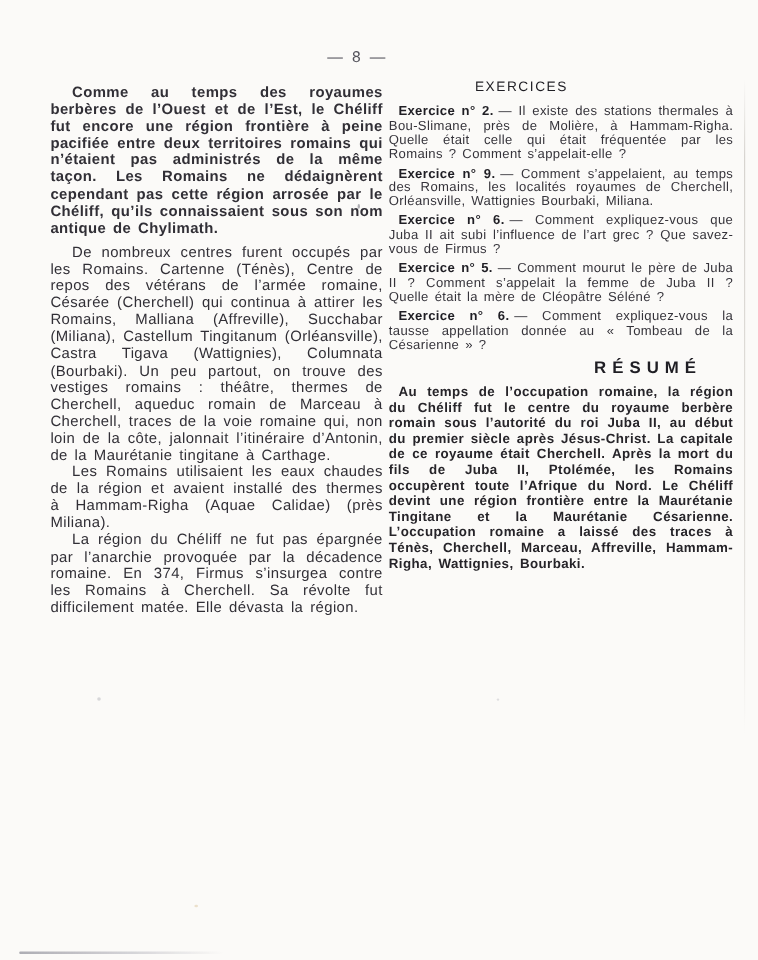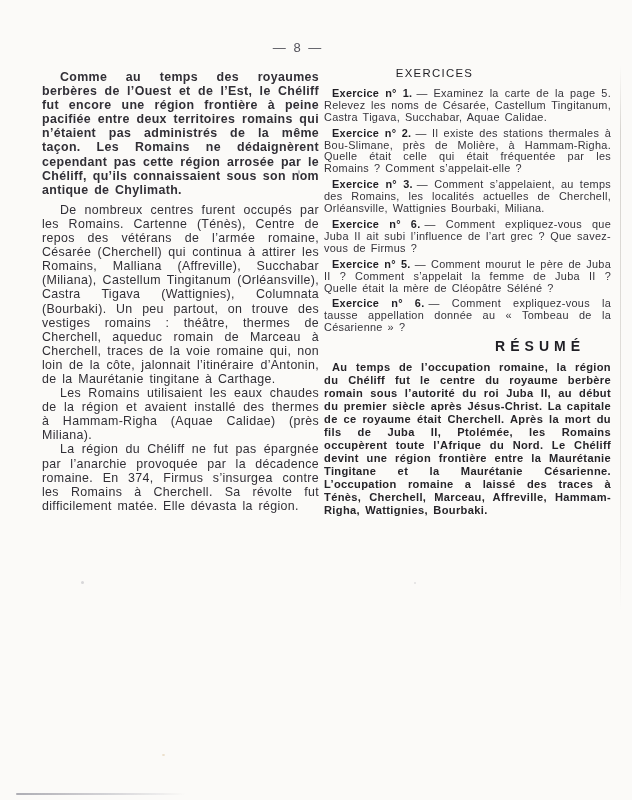--- a/index.html
+++ b/index.html
@@ -92,23 +92,22 @@
   <div class="col-left">
     <p class="gap-after">Comme au temps des royaumes berbères de l’Ouest et de l’Est, le Chéliff fut encore une région frontière à peine pacifiée entre deux territoires romains qui n’étaient pas administrés de la même taçon. Les Romains ne dédaignèrent cependant pas cette région arrosée par le Chéliff, qu’ils connaissaient sous son nom antique de Chylimath.</p>
     <p>De nombreux centres furent occupés par les Romains. Cartenne (Ténès), Centre de repos des vétérans de l’armée romaine, Césarée (Cherchell) qui continua à attirer les Romains, Malliana (Affreville), Succhabar (Miliana), Castellum Tingitanum (Orléansville), Castra Tigava (Wattignies), Columnata (Bourbaki). Un peu partout, on trouve des vestiges romains : théâtre, thermes de Cherchell, aqueduc romain de Marceau à Cherchell, traces de la voie romaine qui, non loin de la côte, jalonnait l’itinéraire d’Antonin, de la Maurétanie tingitane à Carthage.</p>
     <p>Les Romains utilisaient les eaux chaudes de la région et avaient installé des thermes à Hammam-Righa (Aquae Calidae) (près Miliana).</p>
     <p>La région du Chéliff ne fut pas épargnée par l’anarchie provoquée par la décadence romaine. En 374, Firmus s’insurgea contre les Romains à Cherchell. Sa révolte fut difficilement matée. Elle dévasta la région.</p>
   </div>
 
   <div class="col-right">
     <p class="ex-heading">EXERCICES</p>
 
-    <p class="exercise"><b>Exercice n° 1.</b><span class="ex-text">— Examinez la carte de la page 5. Relevez les noms de Césarée, Castellum Tingitanum, Castra Tigava, Succhabar, Aquae Calidae.</span></p>
     <p class="exercise"><b>Exercice n° 2.</b><span class="ex-text">— Il existe des stations thermales à Bou-Slimane, près de Molière, à Hammam-Righa. Quelle était celle qui était fréquentée par les Romains ? Comment s’appelait-elle ?</span></p>
-    <p class="exercise"><b>Exercice n° 3.</b><span class="ex-text">— Comment s’appelaient, au temps des Romains, les localités actuelles de Cherchell, Orléansville, Wattignies Bourbaki, Miliana.</span></p>
+    <p class="exercise"><b>Exercice n° 9.</b><span class="ex-text">— Comment s’appelaient, au temps des Romains, les localités royaumes de Cherchell, Orléansville, Wattignies Bourbaki, Miliana.</span></p>
     <p class="exercise"><b>Exercice n° 6.</b><span class="ex-text">— Comment expliquez-vous que Juba II ait subi l’influence de l’art grec ? Que savez-vous de Firmus ?</span></p>
     <p class="exercise"><b>Exercice n° 5.</b><span class="ex-text">— Comment mourut le père de Juba II ? Comment s’appelait la femme de Juba II ? Quelle était la mère de Cléopâtre Séléné ?</span></p>
     <p class="exercise"><b>Exercice n° 6.</b><span class="ex-text">— Comment expliquez-vous la tausse appellation donnée au « Tombeau de la Césarienne » ?</span></p>
 
     <p class="resume-heading">RÉSUMÉ</p>
     <p class="resume">Au temps de l’occupation romaine, la région du Chéliff fut le centre du royaume berbère romain sous l’autorité du roi Juba II, au début du premier siècle après Jésus-Christ. La capitale de ce royaume était Cherchell. Après la mort du fils de Juba II, Ptolémée, les Romains occupèrent toute l’Afrique du Nord. Le Chéliff devint une région frontière entre la Maurétanie Tingitane et la Maurétanie Césarienne. L’occupation romaine a laissé des traces à Ténès, Cherchell, Marceau, Affreville, Hammam-Righa, Wattignies, Bourbaki.</p>
   </div>
 
   <div class="smudge-bottom-left"></div>
   <div class="edge-line-right"></div>

